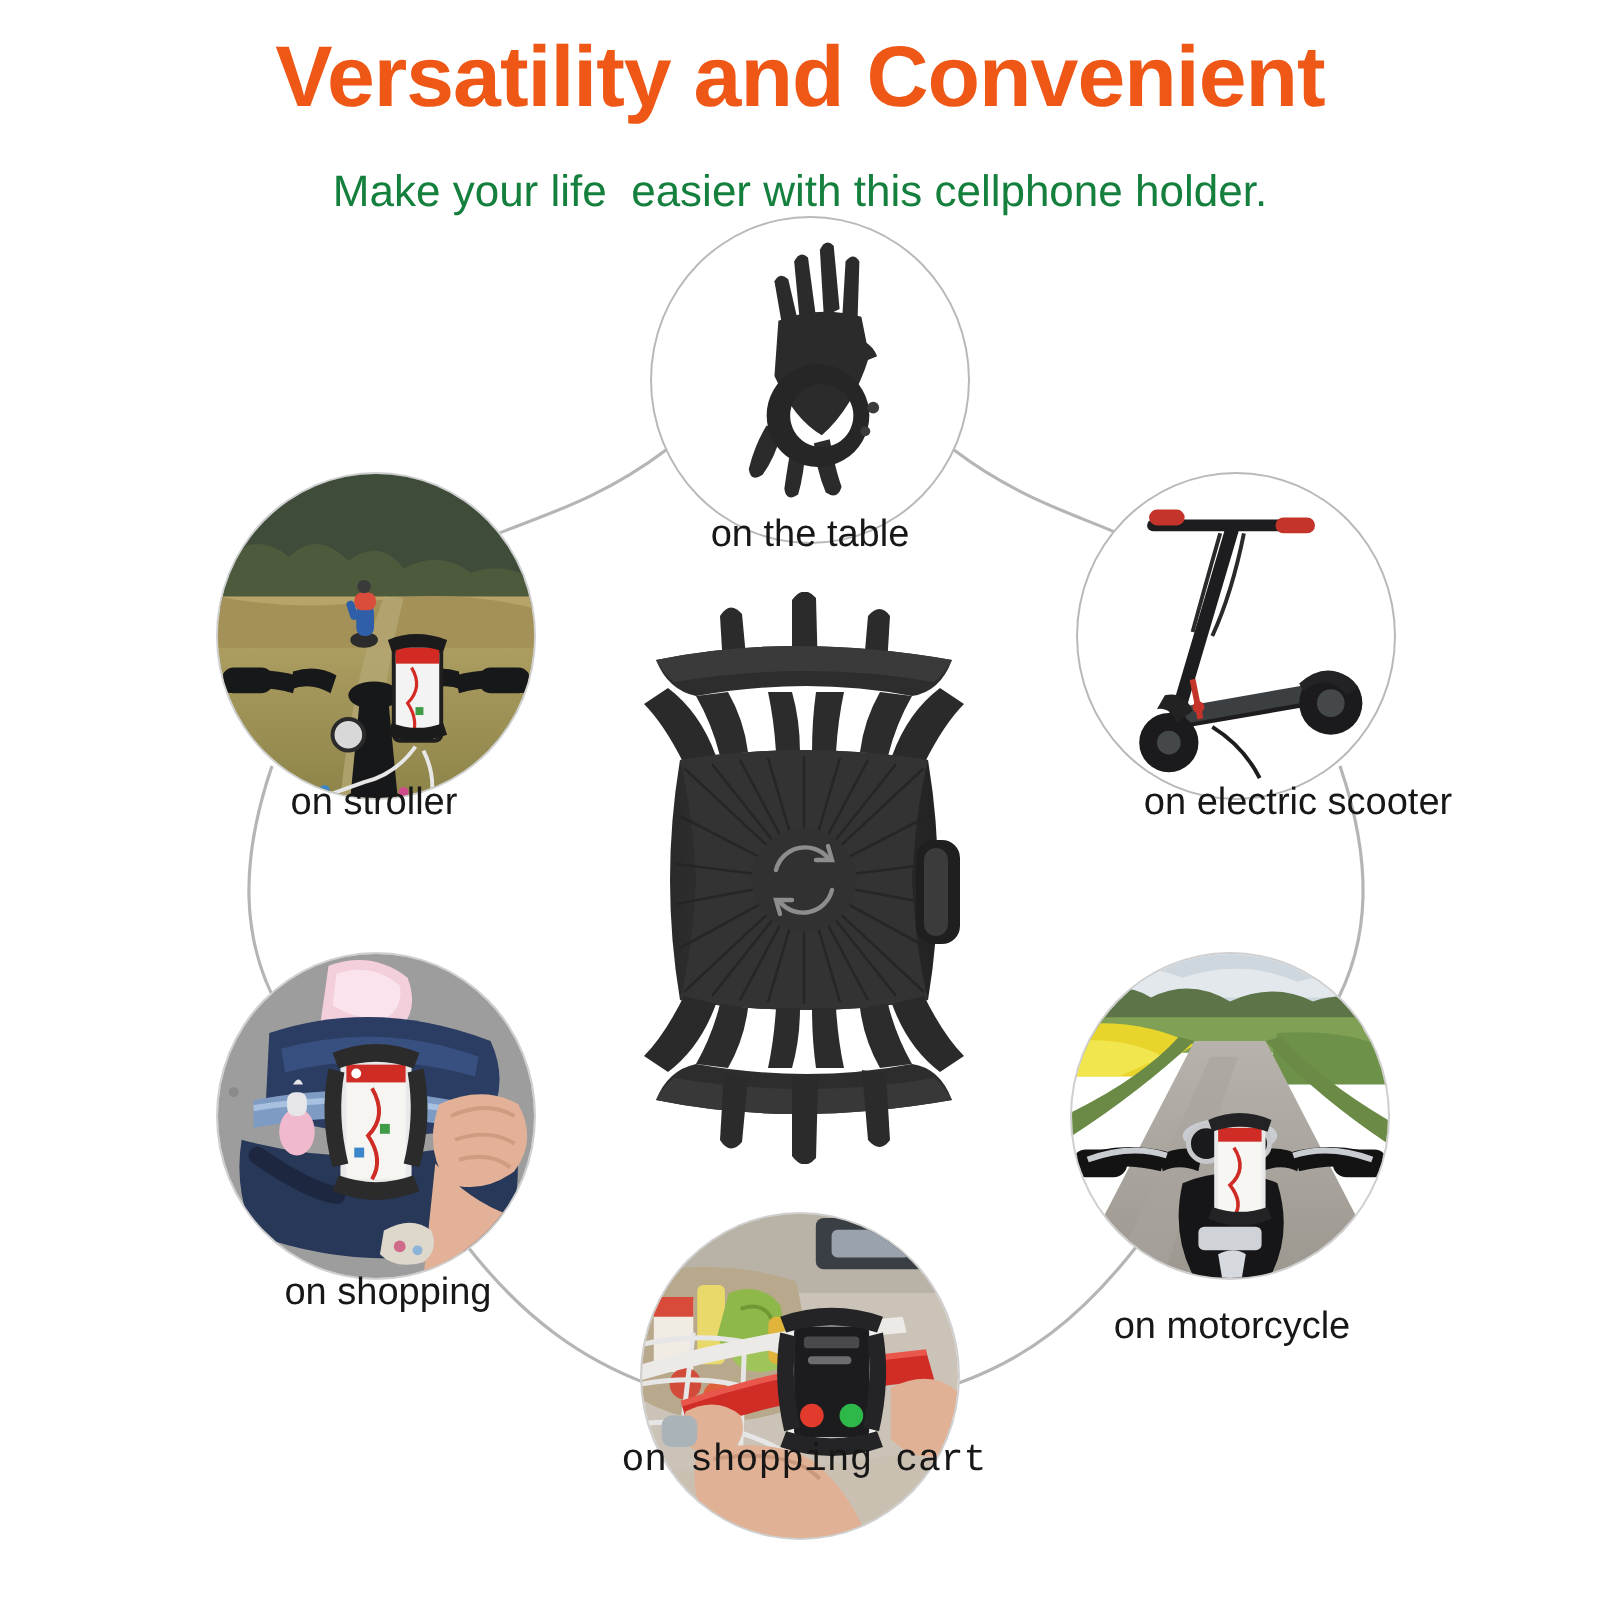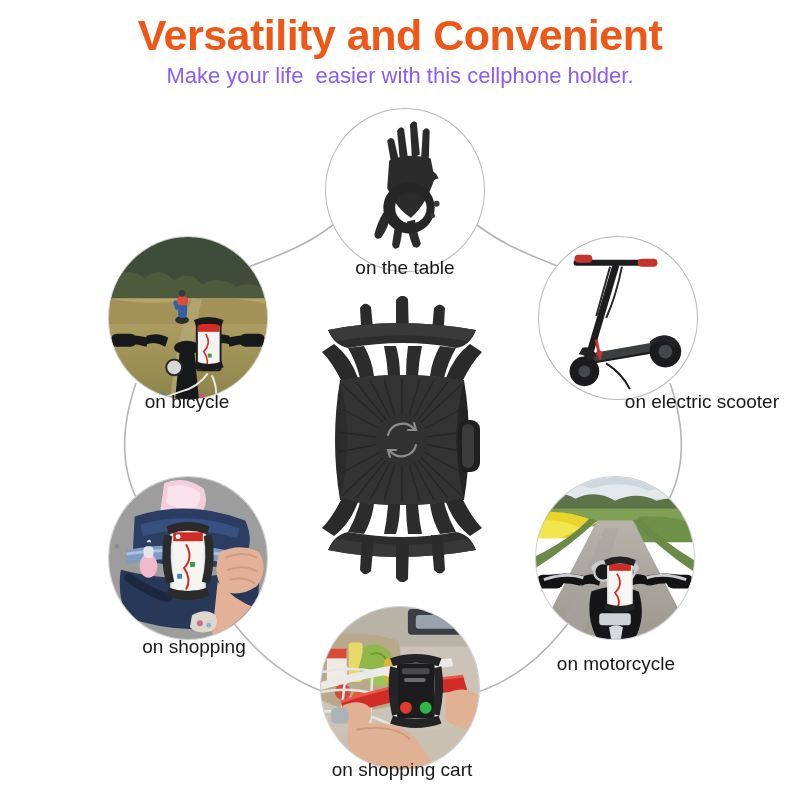--- a/index.html
+++ b/index.html
@@ -17,35 +17,34 @@
   }
 
   
   #header {
     position: absolute;
     top: 0; left: 0;
     width: 800px;
     text-align: center;
   }
   #headline {
-    margin: 0;
-    padding-top: 12px;
+    margin: 16px;
     font-size: 43px;
     font-weight: bold;
     letter-spacing: -0.5px;
     color: #ee5716;
     line-height: 1.08;
     white-space: pre;
   }
   #subhead {
     margin: 0;
     padding-top: 6px;
     font-size: 22px;
     font-weight: normal;
-    color: #8b5cf6;
+    color: #15803d;
     line-height: 1.1;
     white-space: pre;
   }
 
   
   #diagram {
     position: absolute;
     top: 0; left: 0;
     width: 800px;
     height: 800px;
@@ -207,21 +206,21 @@
             <path d="M86 132 q14 6 30 0 l-2 -6 q-13 5 -26 0 z" fill="#1b1b1b"></path>
           </g>
 
           <path d="M100 138 q-10 14 -26 18 q-14 5 -22 8" stroke="#e7e7e7" stroke-width="2" fill="none"></path>
           <path d="M104 140 q6 12 4 24" stroke="#e7e7e7" stroke-width="2" fill="none"></path>
           <circle cx="54" cy="160" r="2.5" fill="#3a86c8"></circle>
           <circle cx="94" cy="161" r="2.5" fill="#cf4b8d"></circle>
         </svg>
       </div>
     </div>
-    <div class="node-label" style="left:57px; top:392px;">on bicycle</div>
+    <div class="node-label" style="left:57px; top:392px;">on stroller</div>
   </div>
 
   <div class="node">
     <div class="bubble outlined" style="left:538px; top:236px; width:160px; height:164px;">
       <div class="scene">
         <svg viewBox="0 0 160 164">
           <g stroke="#1d1d1f" fill="none">
 
             <path d="M38 26 h78" stroke-width="6" stroke-linecap="round"></path>
             <path d="M40 22 h10" stroke-width="8" stroke-linecap="round" stroke="#c4342b"></path>
@@ -245,21 +244,21 @@
           <circle cx="46" cy="136" r="6" fill="#45484b"></circle>
 
           <path d="M44 112 q10 -2 14 8 l-8 6 q-3 -8 -10 -7 z" fill="#222"></path>
           <path d="M58 104 l4 20" stroke="#c4342b" stroke-width="3"></path>
           <circle cx="61" cy="118" r="3" fill="#c4342b"></circle>
 
           <path d="M68 128 q16 10 24 26" stroke="#1d1d1f" stroke-width="2" fill="none"></path>
         </svg>
       </div>
     </div>
-    <div class="node-label" style="left:519px; top:392px;text-align:right;">on electric scooter</div>
+    <div class="node-label" style="left:519px; top:392px;">on electric scooter</div>
   </div>
 
   <div class="node">
     <div class="bubble photo" style="left:108px; top:476px; width:160px; height:164px;">
       <div class="scene">
         <svg viewBox="0 0 160 164" preserveAspectRatio="xMidYMid slice">
           <rect width="160" height="164" fill="#9d9d9d"></rect>
 
           <g fill="#8a8a8a">
             <circle cx="14" cy="18" r="3"></circle>
@@ -435,21 +434,21 @@
             <circle cx="106" cy="102" r="6" fill="#2fb84a"></circle>
 
             <path d="M70 52 q26 -9 52 0 l-3 8 q-23 -7 -46 0 z" fill="#242426"></path>
             <path d="M70 118 q26 9 52 0 l-3 -8 q-23 7 -46 0 z" fill="#242426"></path>
             <path d="M70 60 q-4 24 2 50 l8 -2 q-5 -24 -2 -46 z" fill="#242426"></path>
             <path d="M122 60 q4 24 -2 50 l-8 -2 q5 -24 2 -46 z" fill="#242426"></path>
           </g>
         </svg>
       </div>
     </div>
-    <div class="node-label" style="left:272px; top:760px;">on shopping cart</div>
+    <div class="node-label" style="left:272px; top:720px;font-family:Liberation Mono, monospace;">on shopping cart</div>
   </div>
 
   <div id="center-product">
     <svg viewBox="0 0 180 286">
       <defs>
         <linearGradient id="bodyG" x1="0" y1="0" x2="1" y2="0">
           <stop offset="0" stop-color="#2a2a2a"></stop>
           <stop offset="0.5" stop-color="#3a3a3a"></stop>
           <stop offset="1" stop-color="#222222"></stop>
         </linearGradient>

